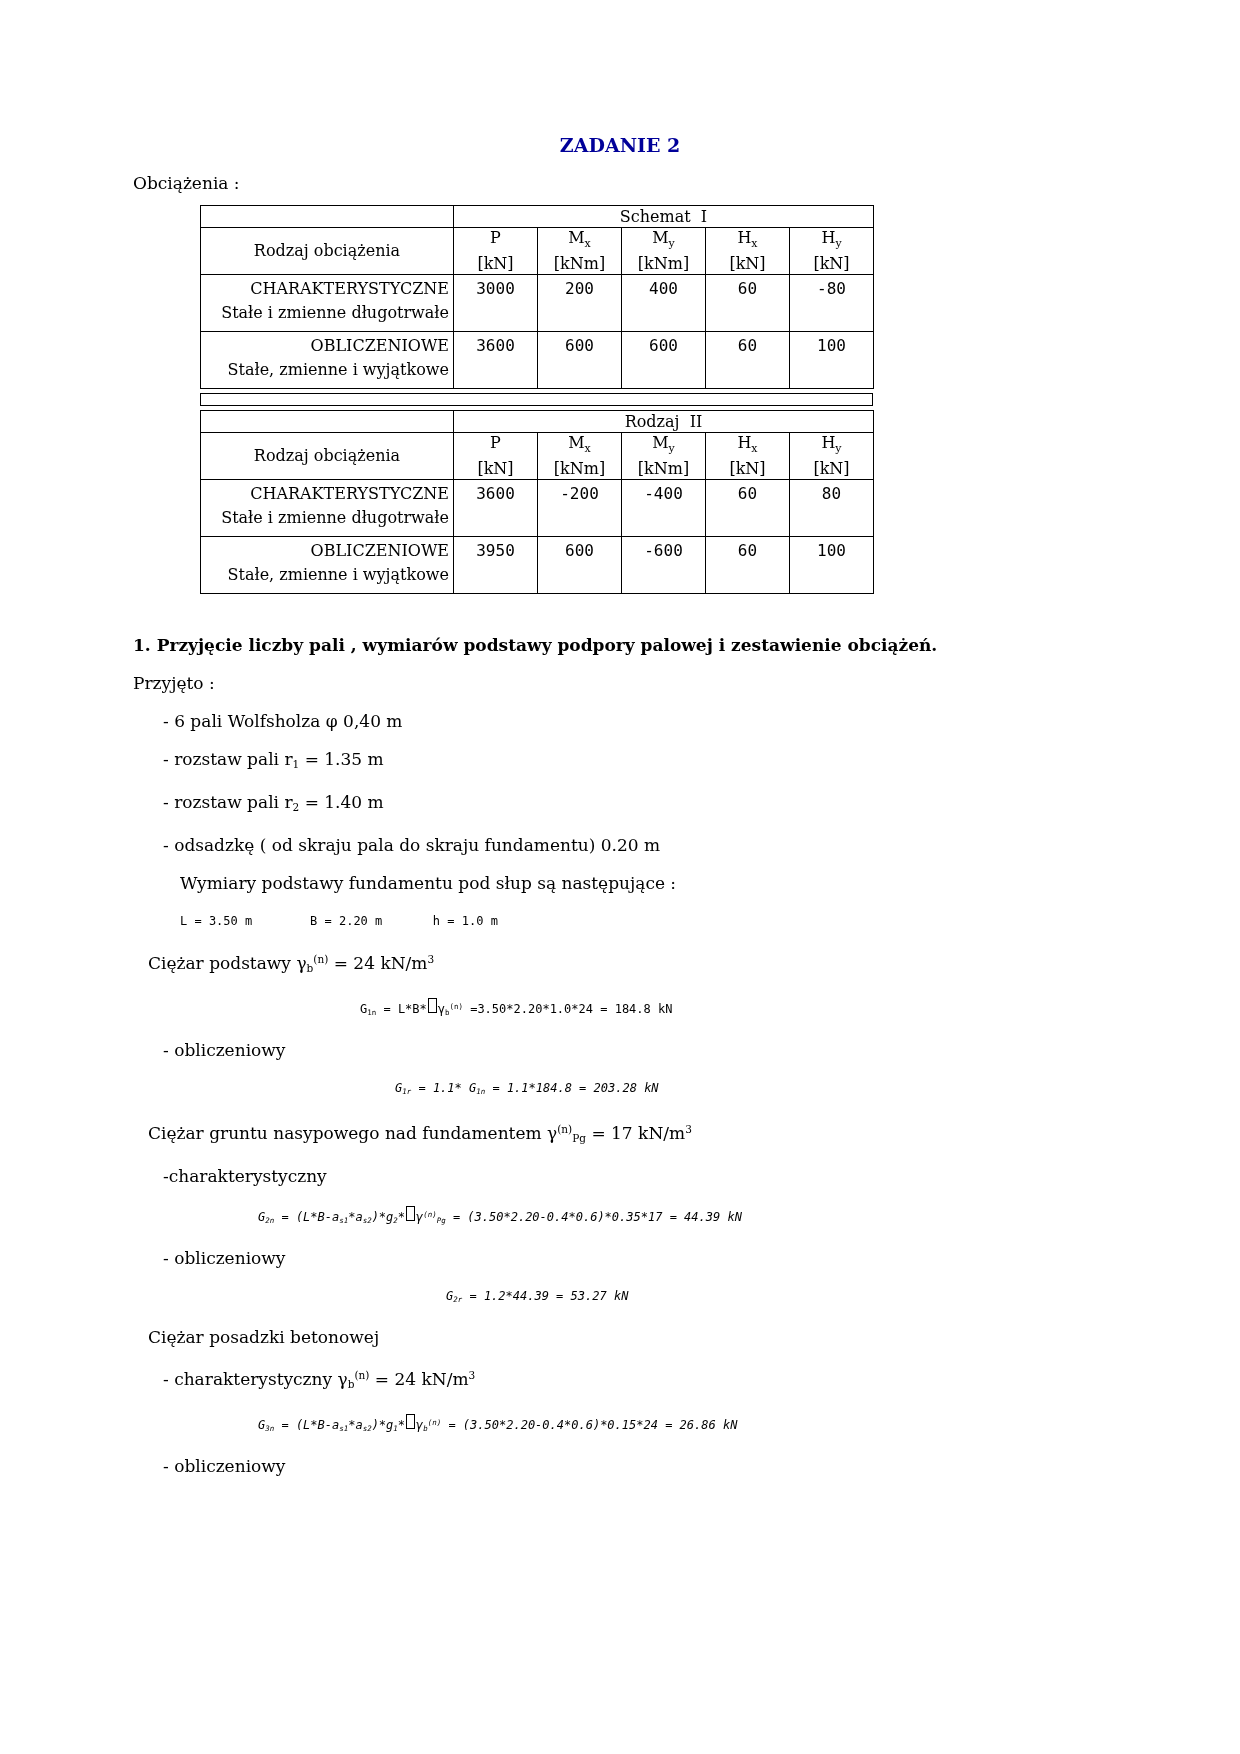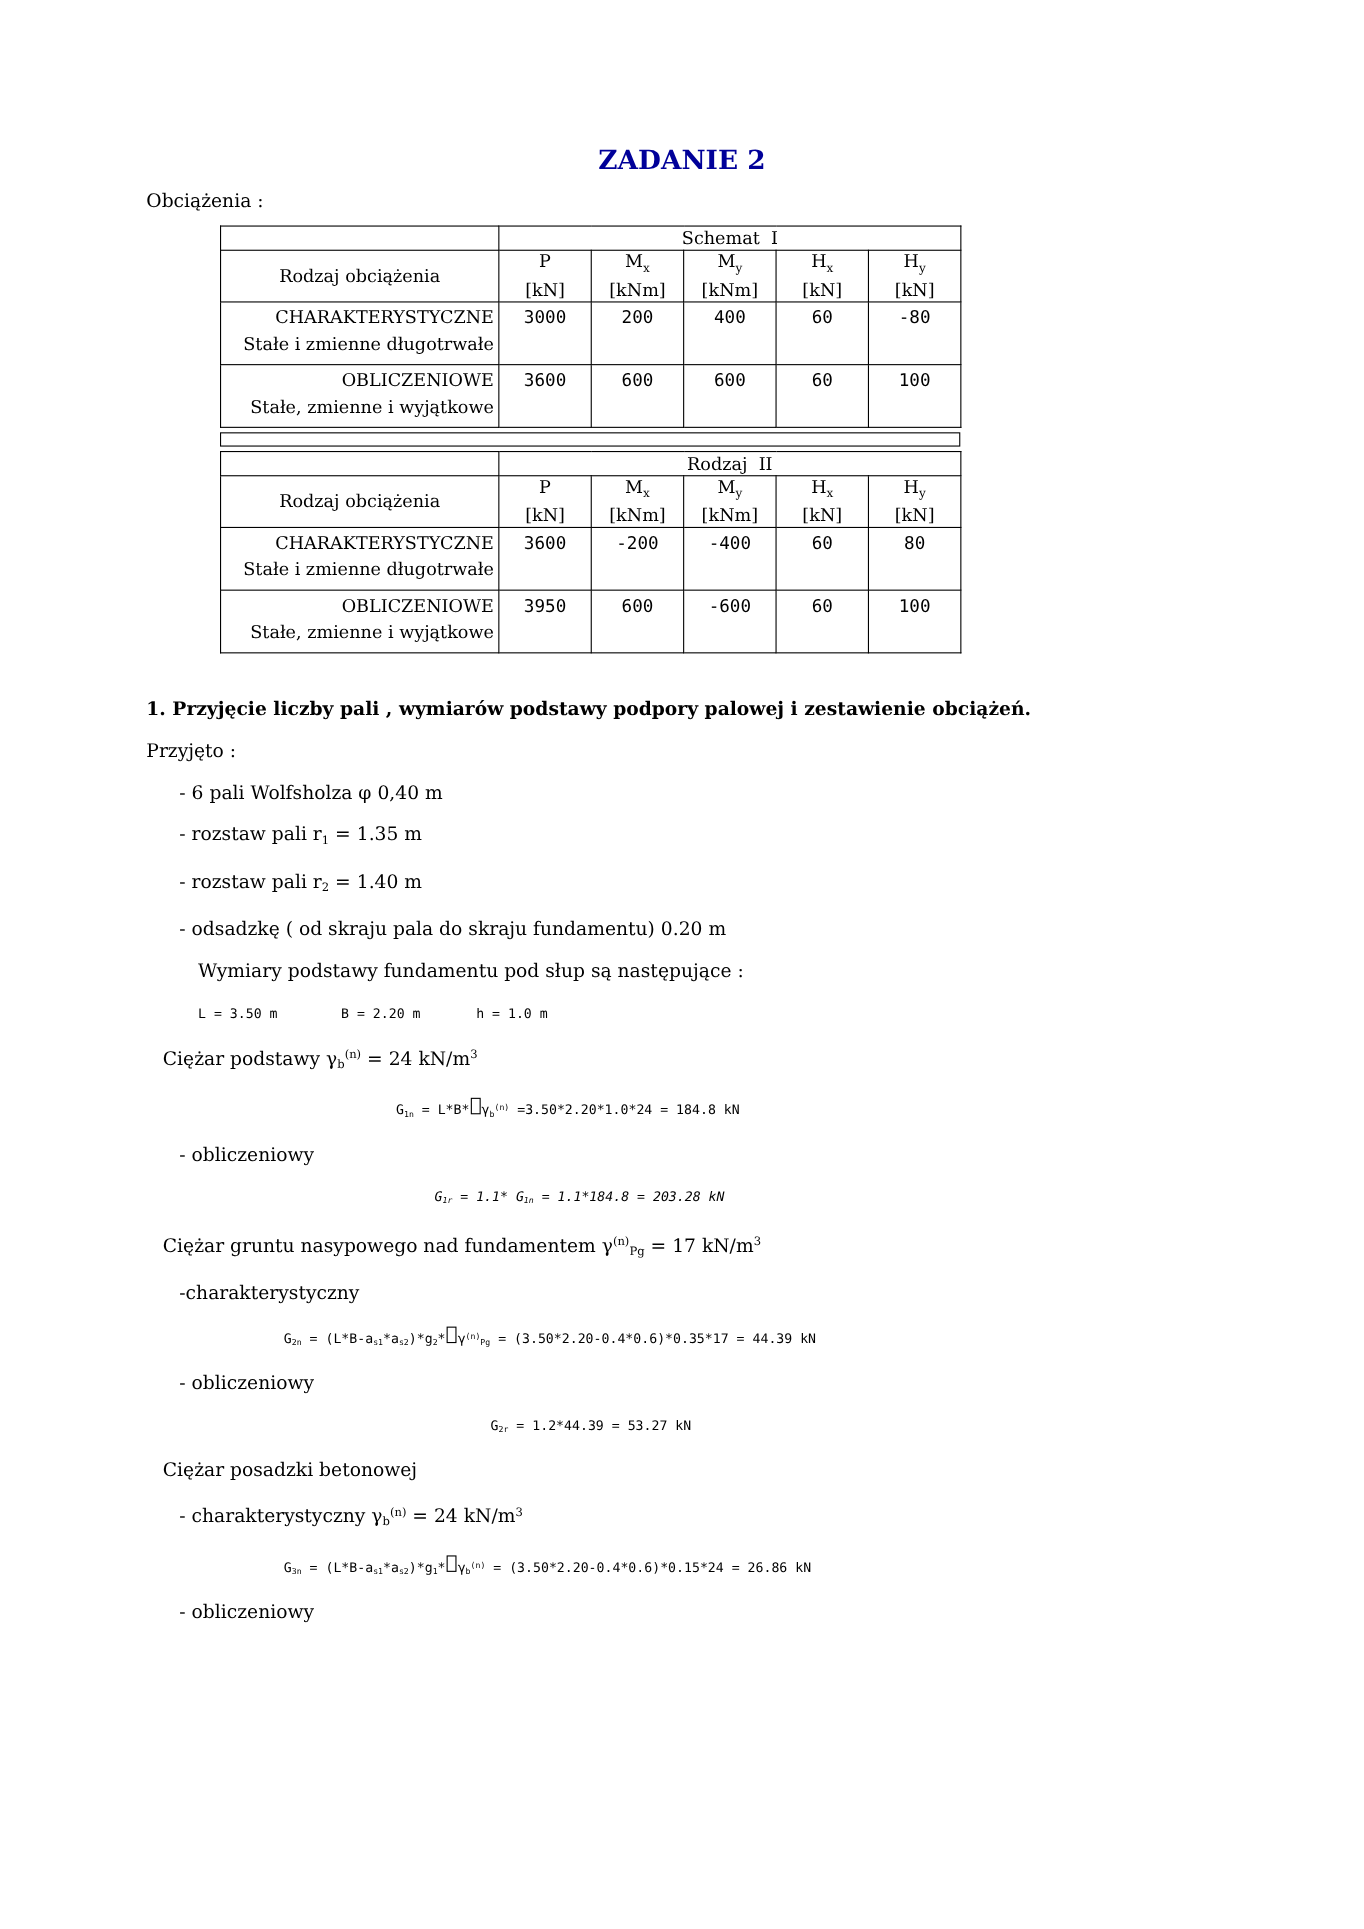--- a/index.html
+++ b/index.html
@@ -11,32 +11,32 @@
     color: #000000;
     font-family: "DejaVu Serif", "Liberation Serif", serif;
     font-size: 17px;
     box-sizing: border-box;
     padding-top: 136px;
     overflow: hidden;
   }
   .title {
     text-align: center;
     font-weight: bold;
-    font-size: 24px;
+    font-size: 19px;
     margin: 0;
   }
   p { margin: 19px 0 0 0; line-height: 19px; }
   .x133 { margin-left: 133px; }
   .x148 { margin-left: 148px; }
   .x163 { margin-left: 163px; }
   .x180 { margin-left: 180px; }
-  .x258 { margin-left: 258px; }
+  .x258 { margin-left: 258px; font-style: italic; }
   .x360 { margin-left: 360px; }
   .x395 { margin-left: 395px; font-style: italic; }
-  .x446 { margin-left: 446px; }
+  .x446 { margin-left: 446px; font-style: italic; }
   .mt-big { margin-top: 42px; }
   .mt-med { }
 
   .heading { font-weight: bold; }
 
   .mono, .formula {
     font-family: "DejaVu Sans Mono", "Liberation Mono", monospace;
     font-size: 12px;
     white-space: pre;
   }

